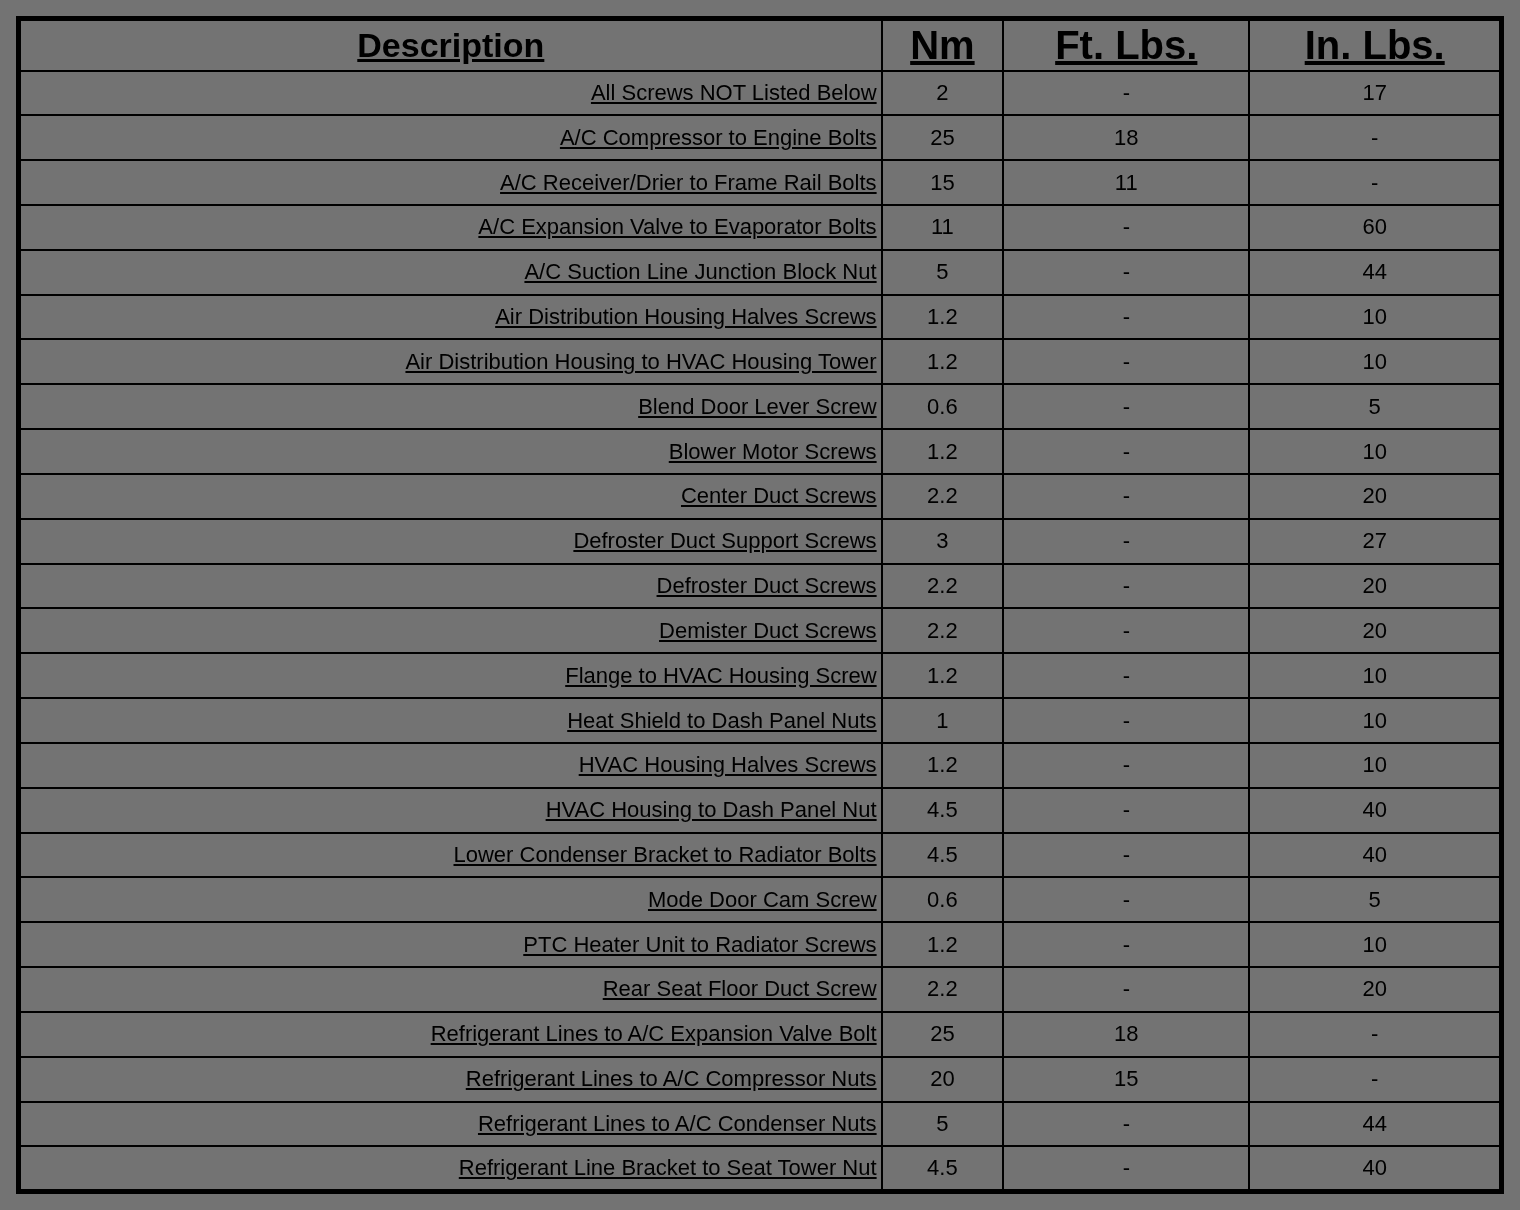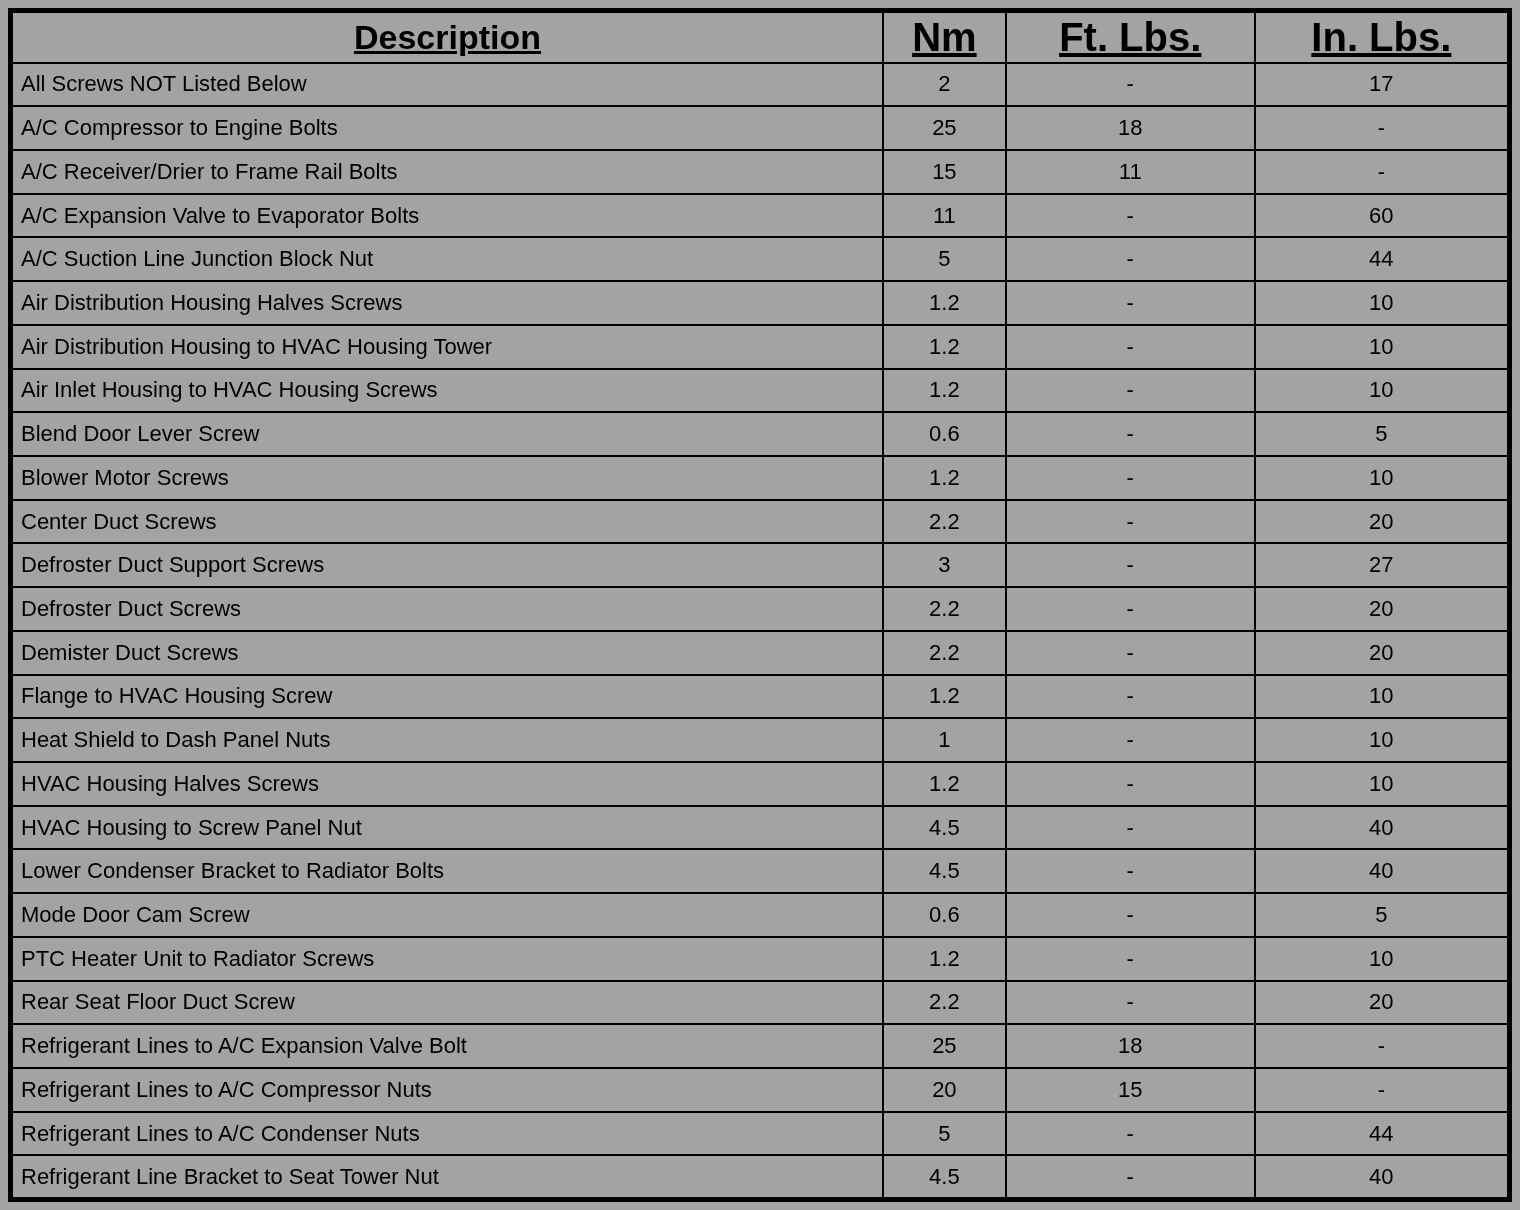--- a/index.html
+++ b/index.html
@@ -6,22 +6,22 @@
     margin: 0;
     padding: 0;
     background: #ffffff;
     font-family: "Liberation Sans", sans-serif;
     color: #000000;
   }
   .page {
     width: 1520px;
     height: 1210px;
     box-sizing: border-box;
-    padding: 8px;
-    background: #a3a3a3;
+    padding: 16px;
+    background: #737373;
   }
   table.spec-table {
     width: 100%;
     height: 100%;
     border-collapse: collapse;
     border: 5px solid #000000;
     table-layout: fixed;
   }
   .spec-table th,
   .spec-table td {
@@ -46,23 +46,24 @@
   }
   thead th.desc-head {
     font-size: 34px;
   }
   tbody td {
     height: 40px;
     font-size: 22px;
     vertical-align: middle;
   }
   tbody td.desc {
-    text-align: left;
+    text-align: right;
     padding-left: 8px;
     padding-right: 4px;
+    text-decoration: underline;
   }
   tbody td.num {
     text-align: center;
     padding: 0 2px;
   }
 </style>
 </head>
 <body>
 
 <div class="page">
@@ -125,26 +126,20 @@
     <td class="num">10</td>
   </tr>
 
   <tr>
     <td class="desc">Air Distribution Housing to HVAC Housing Tower</td>
     <td class="num">1.2</td>
     <td class="num">-</td>
     <td class="num">10</td>
   </tr>
 
-  <tr>
-    <td class="desc">Air Inlet Housing to HVAC Housing Screws</td>
-    <td class="num">1.2</td>
-    <td class="num">-</td>
-    <td class="num">10</td>
-  </tr>
 
   <tr>
     <td class="desc">Blend Door Lever Screw</td>
     <td class="num">0.6</td>
     <td class="num">-</td>
     <td class="num">5</td>
   </tr>
 
   <tr>
     <td class="desc">Blower Motor Screws</td>
@@ -196,21 +191,21 @@
   </tr>
 
   <tr>
     <td class="desc">HVAC Housing Halves Screws</td>
     <td class="num">1.2</td>
     <td class="num">-</td>
     <td class="num">10</td>
   </tr>
 
   <tr>
-    <td class="desc">HVAC Housing to Screw Panel Nut</td>
+    <td class="desc">HVAC Housing to Dash Panel Nut</td>
     <td class="num">4.5</td>
     <td class="num">-</td>
     <td class="num">40</td>
   </tr>
 
   <tr>
     <td class="desc">Lower Condenser Bracket to Radiator Bolts</td>
     <td class="num">4.5</td>
     <td class="num">-</td>
     <td class="num">40</td>

